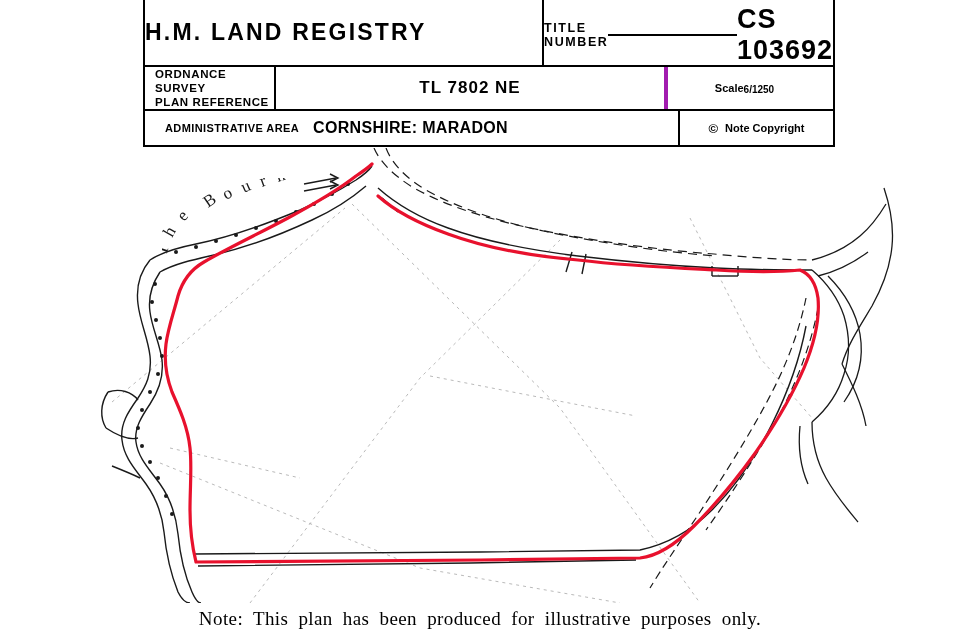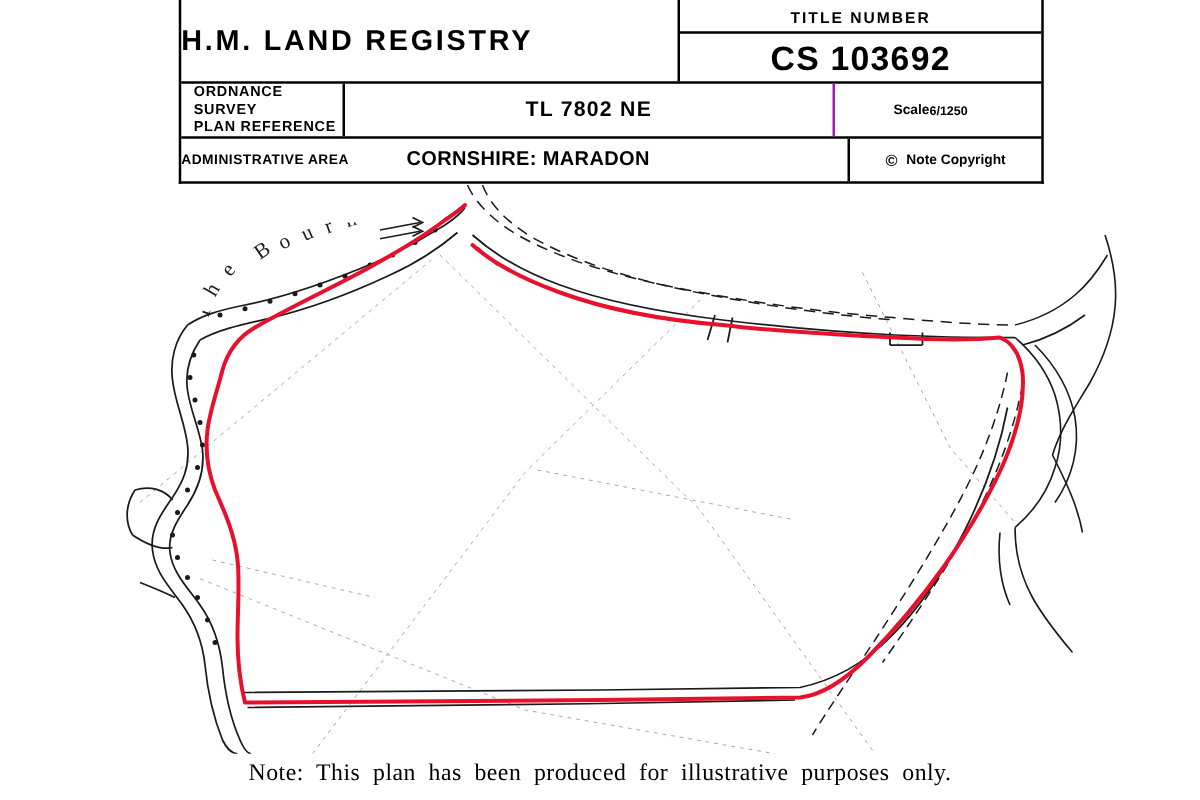--- a/index.html
+++ b/index.html
@@ -46,21 +46,21 @@
     justify-content: flex-start;
     border-right: 2px solid #000;
   }
   #registry-name {
     font-size: 23px;
     font-weight: bold;
     letter-spacing: 2.2px;
   }
   #title-number-cell {
     width: 289px;
-    flex-direction: column;
+    flex-direction: row;
     justify-content: center;
     align-items: center;
   }
   #title-number-label {
     font-size: 12.5px;
     font-weight: bold;
     letter-spacing: 1.6px;
     margin-top: 4px;
   }
   #title-number-divider {
@@ -86,21 +86,21 @@
     justify-content: center;
   }
   .os-label-line {
     font-size: 11.5px;
     font-weight: bold;
     letter-spacing: 0.6px;
     line-height: 14px;
   }
   #os-plan-ref-value-cell {
     width: 392px;
-    border-right: 2px solid #a21caf;
+    border-right: 4px solid #a21caf;
     justify-content: center;
   }
   #os-plan-ref-value {
     font-size: 17px;
     font-weight: bold;
     letter-spacing: 1px;
   }
   #scale-cell {
     width: 153px;
     flex-direction: row;
@@ -114,22 +114,21 @@
   #scale-value {
     font-size: 10px;
     font-weight: bold;
     margin-top: 2px;
   }
 
   
   #admin-area-cell {
     width: 535px;
     border-right: 2px solid #000;
-    padding-left: 0;
-    gap: 32px;
+    padding-left: 20px;
   }
   #admin-area-label {
     font-size: 11px;
     font-weight: bold;
     letter-spacing: 0.4px;
   }
   #admin-area-value {
     font-size: 16px;
     font-weight: bold;
     letter-spacing: 0.3px;

